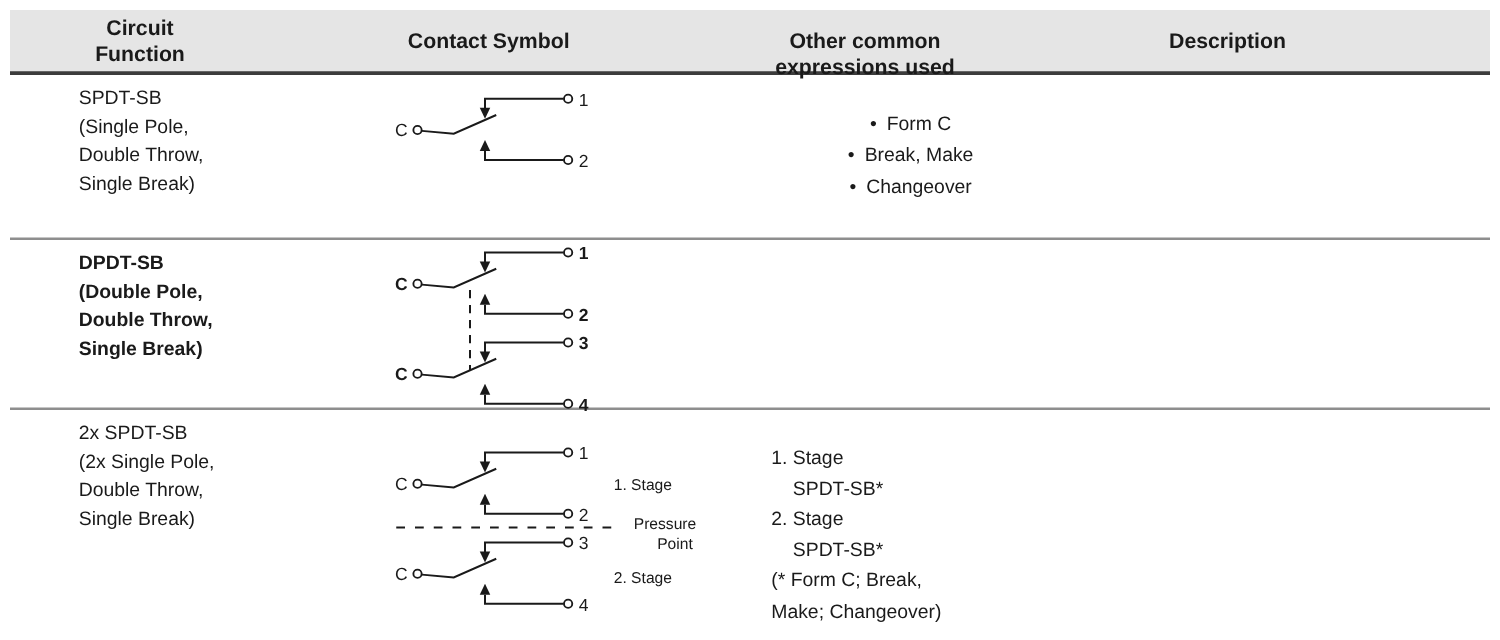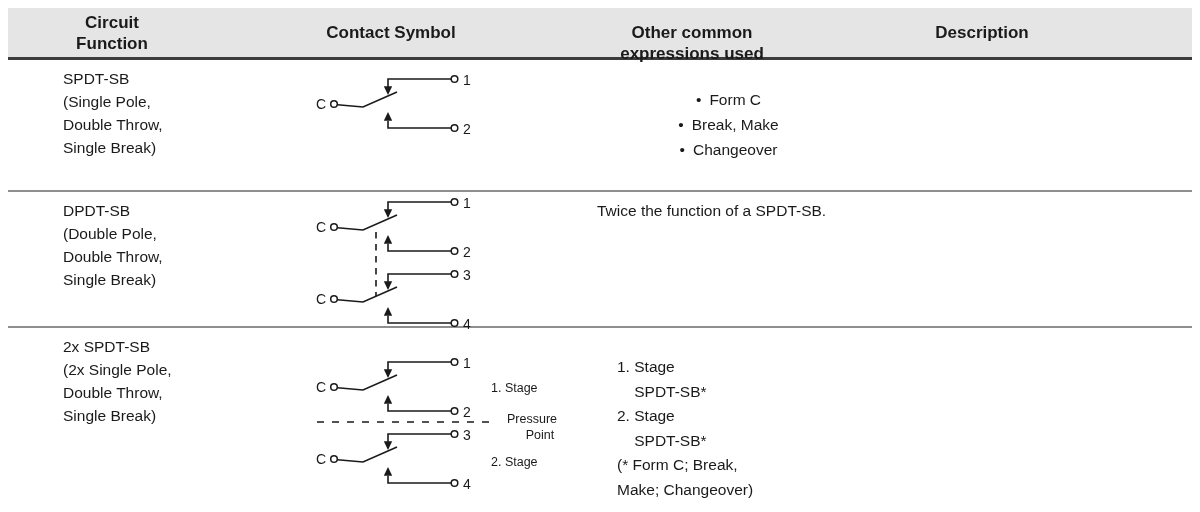--- a/index.html
+++ b/index.html
@@ -28,21 +28,21 @@
   .c4 { flex:1; }
   .hc.c1 { padding-right:24px; }
   .hc.c2 { padding-right:38px; }
   .hc.c3 { padding-right:36px; }
   .hc.c4 { padding-right:68px; }
 
   
   .row { display:flex; }
   .row + .row { border-top:2px solid #8e8e8e; }
   .row-1 { height:130px; }
-  .row-2 { height:136px; }
+  .row-2 { height:136px;font-weight:bold; }
   .row-3 { height:173px; }
 
   .cell { font-size:15.5px; }
   .cell.c1 { padding:7px 0 0 55px; line-height:23px; }
   .cell.c3 { padding:7px 0 0 37px; line-height:25px; }
   .cell.c4 { padding:7px 10px 0 17px; line-height:23px; }
   .cell.c2 { position:relative; }
 
   .sym { position:absolute; left:75px; }
   .row-1 .sym { top:13px; }
@@ -145,23 +145,20 @@
           <polygon points="68.8,13.2 77.2,13.2 73,22" class="arrow"></polygon>
           <circle cx="139.5" cy="6" r="3.3" class="term"></circle>
           <text x="148" y="11.5" class="slabel">3</text>
           <polyline points="73,47.8 73,55 136,55" class="wire"></polyline>
           <polygon points="68.8,47.8 77.2,47.8 73,39" class="arrow"></polygon>
           <circle cx="139.5" cy="55" r="3.3" class="term"></circle>
           <text x="148" y="60.5" class="slabel">4</text>
         </g>
       </svg>
     </div>
-    <div class="cell c4">
-      <div>Twice the function of a SPDT-SB.</div>
-    </div>
   </div>
 
   <div class="row row-3">
     <div class="cell c1">
       <div class="pre-line">2x SPDT-SB
 (2x Single Pole,
 Double Throw,
 Single Break)</div>
     </div>
     <div class="cell c2">

